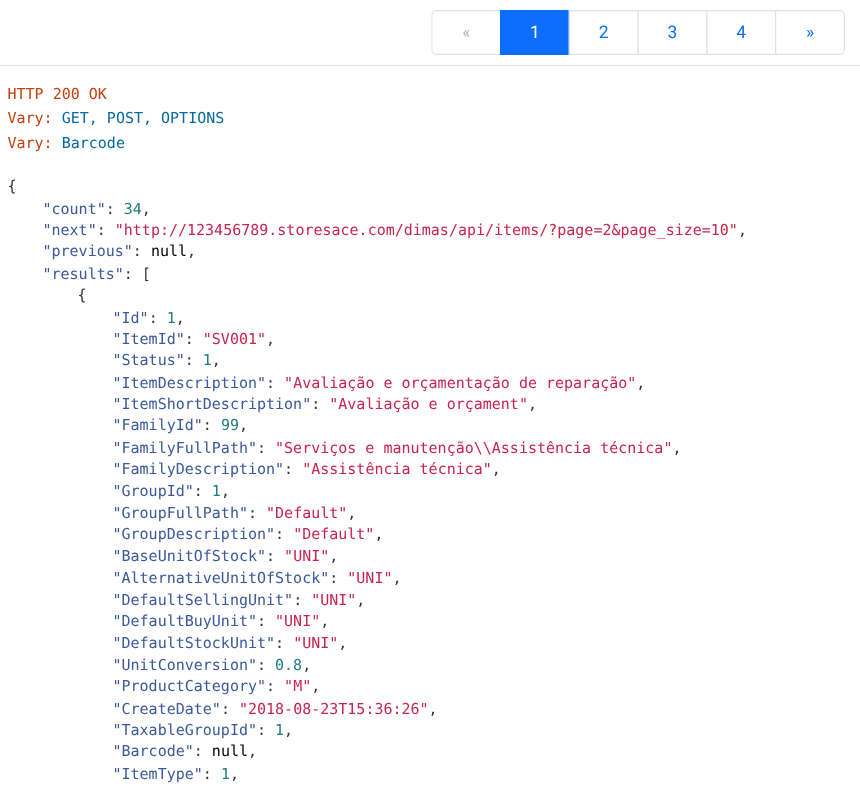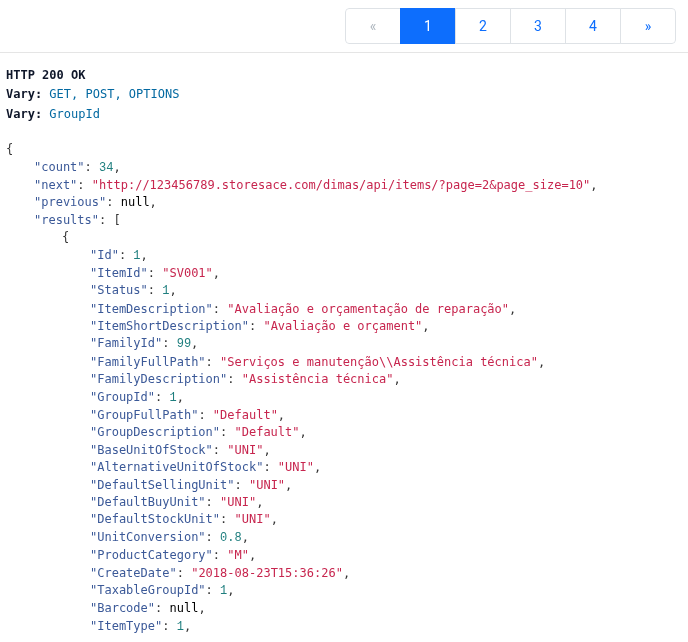--- a/index.html
+++ b/index.html
@@ -5,26 +5,26 @@
   html,body{margin:0;padding:0;font-family:-apple-system,BlinkMacSystemFont,"Segoe UI",Roboto,sans-serif;background:#fff;color:#333;font-size:13px;}
   .pagination-wrap{display:flex;justify-content:flex-end;padding:8px 12px;}
   .pagination{display:flex;align-items:stretch;border-radius:4px;overflow:hidden;}
   .page-item{min-width:34px;height:34px;display:flex;align-items:center;justify-content:center;border:1px solid #dee2e6;margin-left:-1px;color:#0d6efd;background:#fff;cursor:pointer;font-size:14px;padding:0 10px;}
   .page-item:first-child{margin-left:0;border-top-left-radius:4px;border-bottom-left-radius:4px;}
   .page-item:last-child{border-top-right-radius:4px;border-bottom-right-radius:4px;}
   .page-item.active{background:#0d6efd;border-color:#0d6efd;color:#fff;}
   .page-item.disabled{color:#adb5bd;cursor:default;}
   .response{border-top:1px solid #e5e5e5;padding:14px 6px 6px 6px;font-family:Consolas,Menlo,monospace;font-size:12px;line-height:1.45;background:#fff;}
   .hdr-line{margin:0 0 2px 0;white-space:pre;}
-  .hdr-key{color:#0f172a;font-weight:700;}
+  .hdr-key{color:#c2410c;font-weight:400;}
   .hdr-val{color:#0369a1;}
   .json-block{margin-top:18px;}
   .j-key{color:#3b5998;}
   .j-str{color:#c7254e;}
-  .j-num{color:#1e7e7e;font-family:Liberation Mono, monospace;}
+  .j-num{color:#1e7e7e;}
   .j-null{color:#000000;}
   .j-punc{color:#333;}
   .j-brace{color:#333;}
   .ind1{padding-left:28px;display:block;}
   .ind2{padding-left:56px;display:block;}
   .ind3{padding-left:84px;display:block;}
 </style>
 </head>
 <body>
 
@@ -36,21 +36,21 @@
     <div class="page-item">3</div>
     <div class="page-item">4</div>
     <div class="page-item">»</div>
   </div>
 </div>
 
 <div class="response">
 
   <div class="hdr-line"><span class="hdr-key">HTTP 200 OK</span></div>
   <div class="hdr-line"><span class="hdr-key">Vary:</span> <span class="hdr-val">GET, POST, OPTIONS</span></div>
-  <div class="hdr-line"><span class="hdr-key">Vary:</span> <span class="hdr-val">GroupId</span></div>
+  <div class="hdr-line"><span class="hdr-key">Vary:</span> <span class="hdr-val">Barcode</span></div>
 
   <div class="json-block">
     <span class="j-brace">{</span>
     <span class="ind1"><span class="j-key">"count"</span><span class="j-punc">: </span><span class="j-num">34</span><span class="j-punc">,</span></span>
     <span class="ind1"><span class="j-key">"next"</span><span class="j-punc">: </span><span class="j-str">"http://123456789.storesace.com/dimas/api/items/?page=2&amp;page_size=10"</span><span class="j-punc">,</span></span>
     <span class="ind1"><span class="j-key">"previous"</span><span class="j-punc">: </span><span class="j-null">null</span><span class="j-punc">,</span></span>
     <span class="ind1"><span class="j-key">"results"</span><span class="j-punc">: [</span></span>
     <span class="ind2"><span class="j-brace">{</span></span>
 
     <span class="ind3"><span class="j-key">"Id"</span><span class="j-punc">: </span><span class="j-num">1</span><span class="j-punc">,</span></span>

